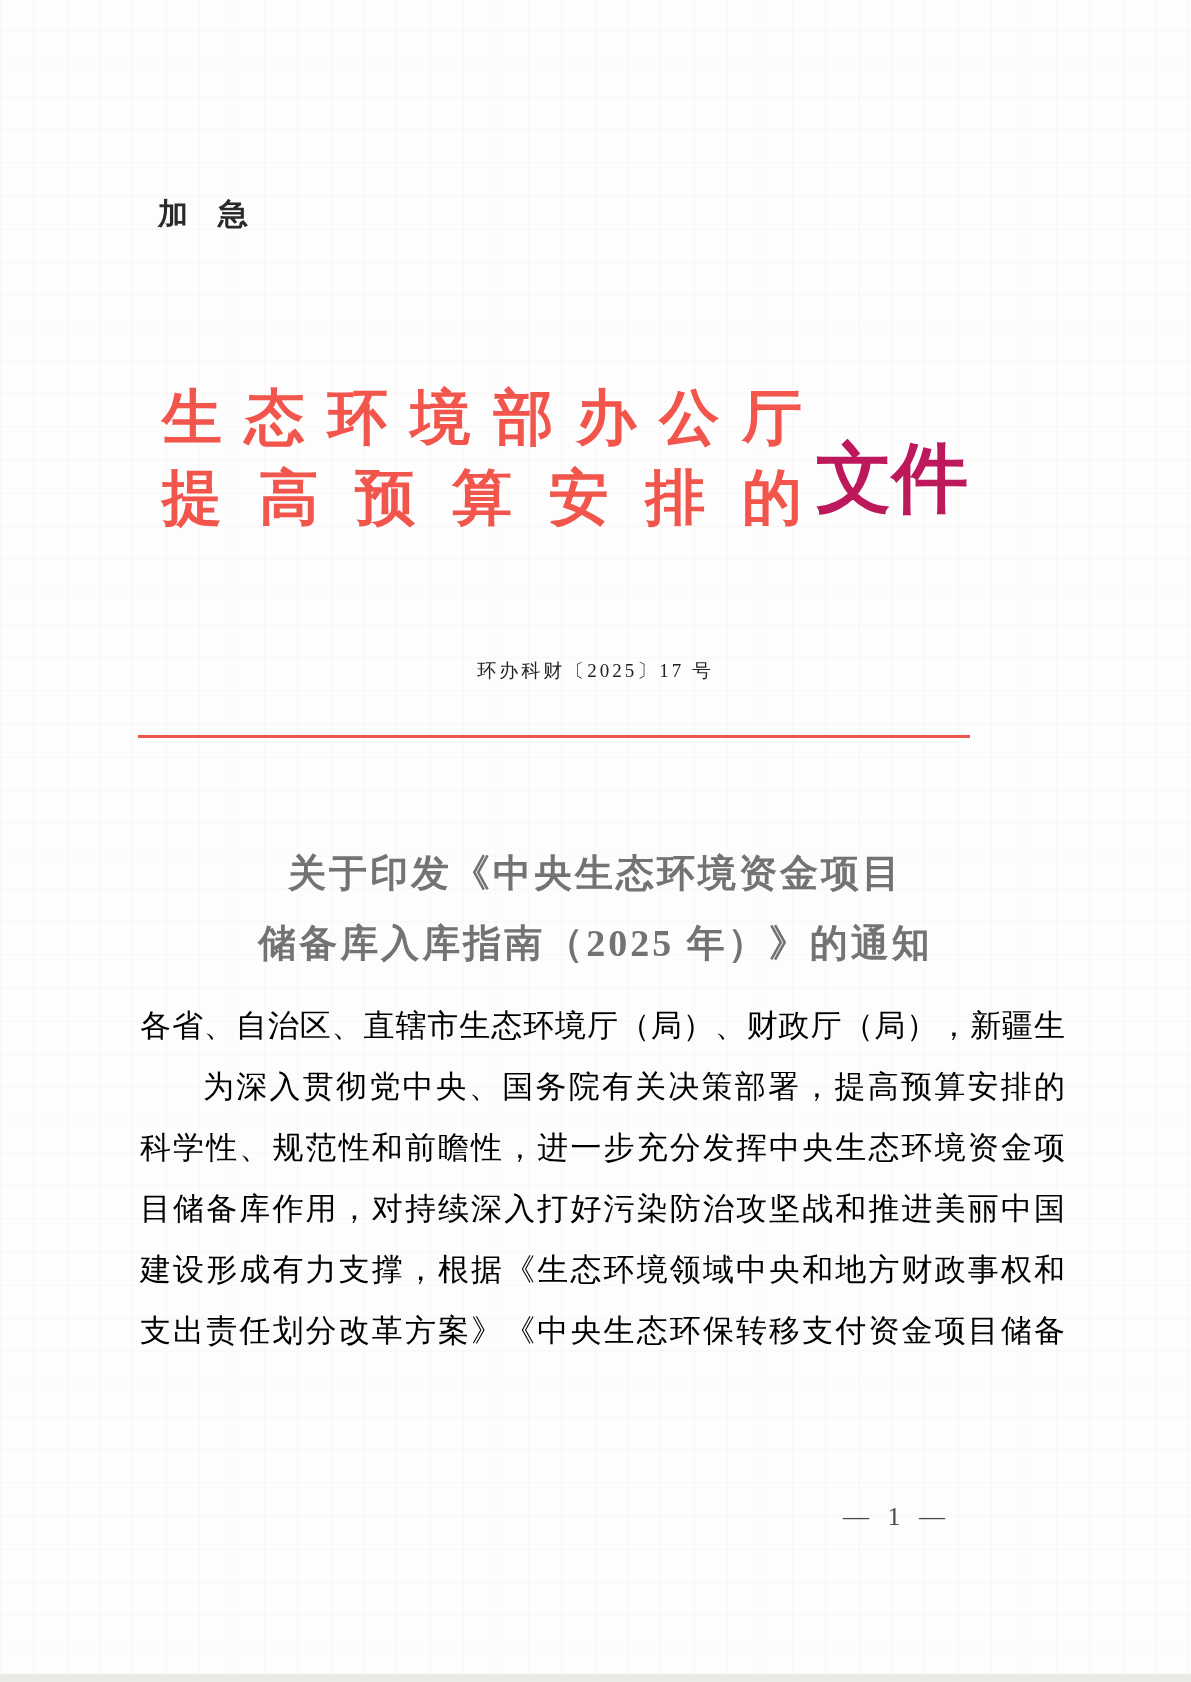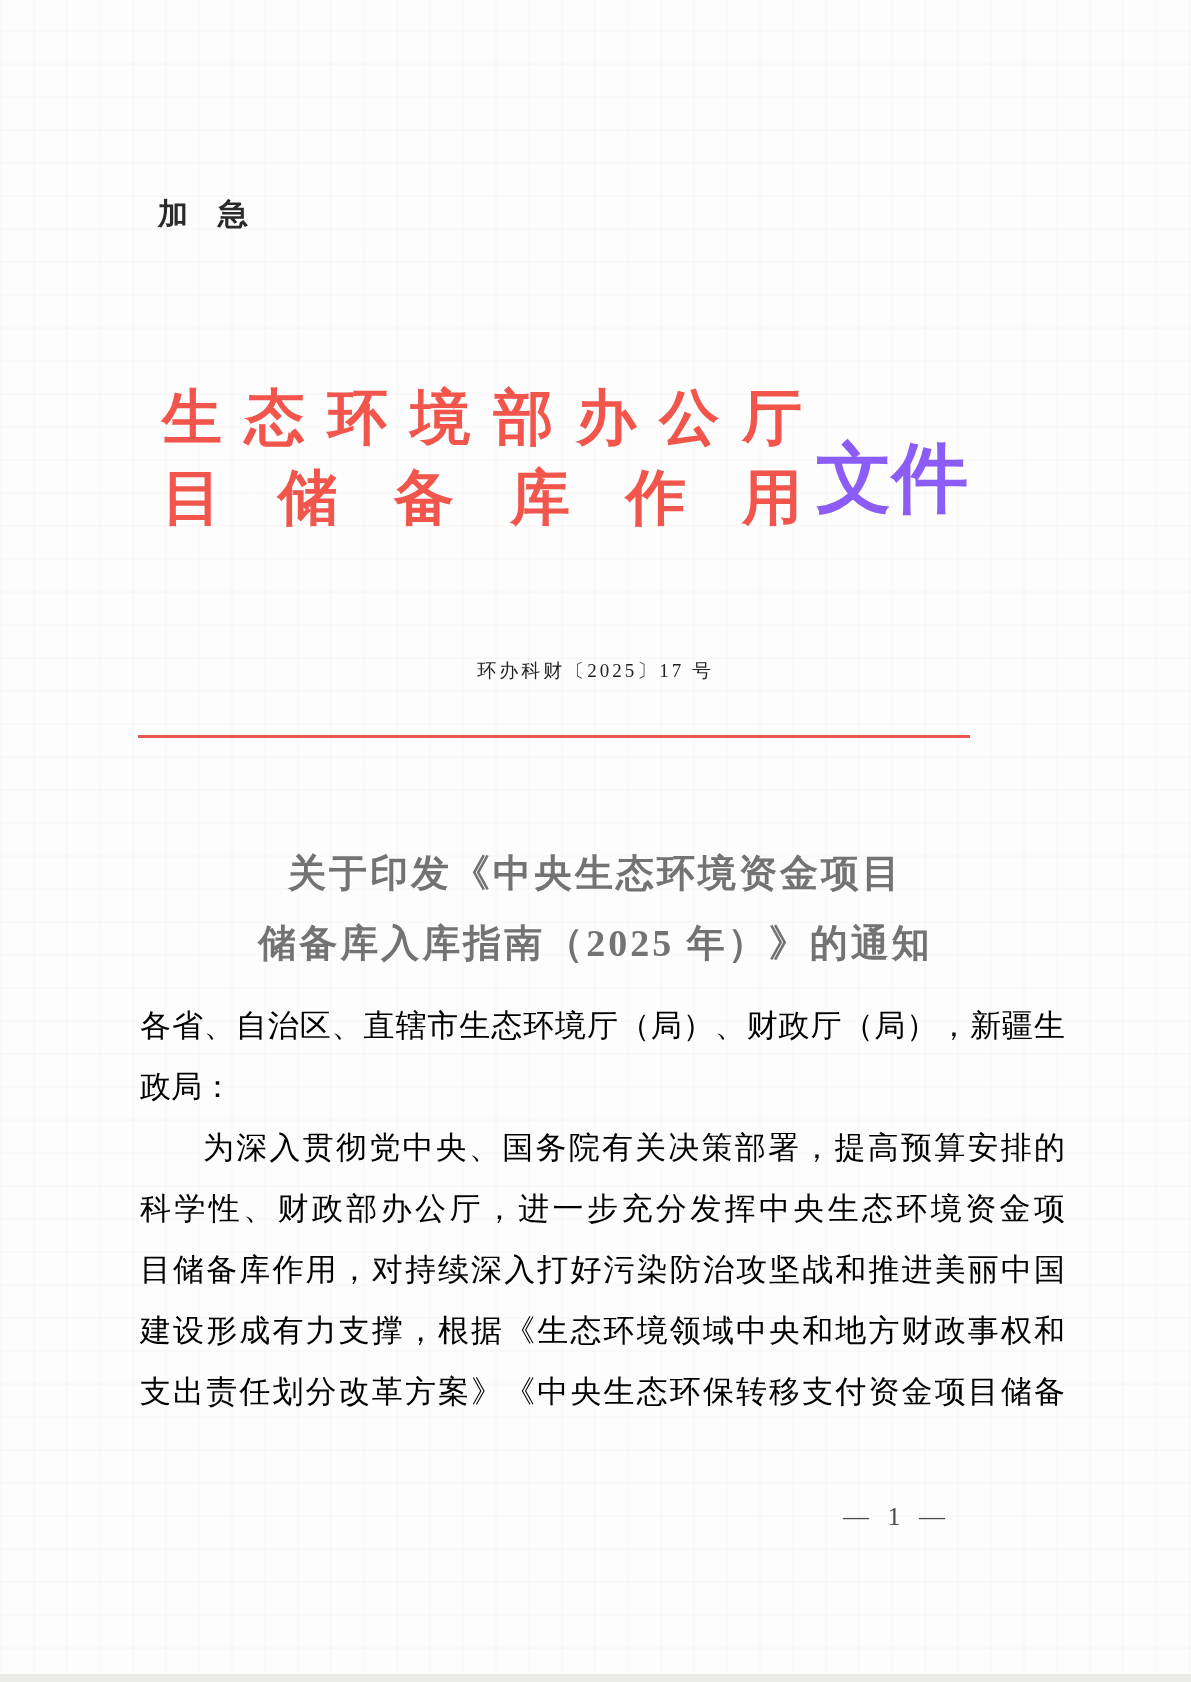--- a/index.html
+++ b/index.html
@@ -58,21 +58,21 @@
     color: #f1554b;
     line-height: 80px;
     height: 80px;
     text-align: justify;
     text-align-last: justify;
     letter-spacing: 0;
   }
   .mh-suffix {
     font-size: 76px;
     font-weight: bold;
-    color: #8b5cf6;
+    color: #be185d;
     line-height: 1;
     margin-left: 14px;
     margin-top: 40px;
     white-space: nowrap;
   }
 
   .doc-number {
     position: absolute;
     left: 0; right: 0;
     top: 658px;
@@ -130,39 +130,38 @@
 </head>
 <body>
 
 <div class="page">
 
   <div class="urgency">加　急</div>
 
   <div class="masthead">
     <div class="masthead-left">
       <div class="mh-line">生态环境部办公厅</div>
-      <div class="mh-line">目储备库作用</div>
+      <div class="mh-line">提高预算安排的</div>
     </div>
     <div class="mh-suffix">文件</div>
   </div>
 
   <div class="doc-number">环办科财〔2025〕17 号</div>
 
   <div class="red-rule"></div>
 
   <div class="doc-title">
     <div>关于印发《中央生态环境资金项目</div>
     <div>储备库入库指南（2025 年）》的通知</div>
   </div>
 
   <div class="body-text">
     <div class="bline justify">各省、自治区、直辖市生态环境厅（局）、财政厅（局），新疆生</div>
-    <div class="bline plain">政局：</div>
     <div class="bline justify indent">为深入贯彻党中央、国务院有关决策部署，提高预算安排的</div>
-    <div class="bline justify">科学性、财政部办公厅，进一步充分发挥中央生态环境资金项</div>
+    <div class="bline justify">科学性、规范性和前瞻性，进一步充分发挥中央生态环境资金项</div>
     <div class="bline justify">目储备库作用，对持续深入打好污染防治攻坚战和推进美丽中国</div>
     <div class="bline justify">建设形成有力支撑，根据《生态环境领域中央和地方财政事权和</div>
     <div class="bline justify">支出责任划分改革方案》《中央生态环保转移支付资金项目储备</div>
   </div>
 
   <div class="page-number">— 1 —</div>
 
   <div class="bottom-strip"></div>
 </div>
 

